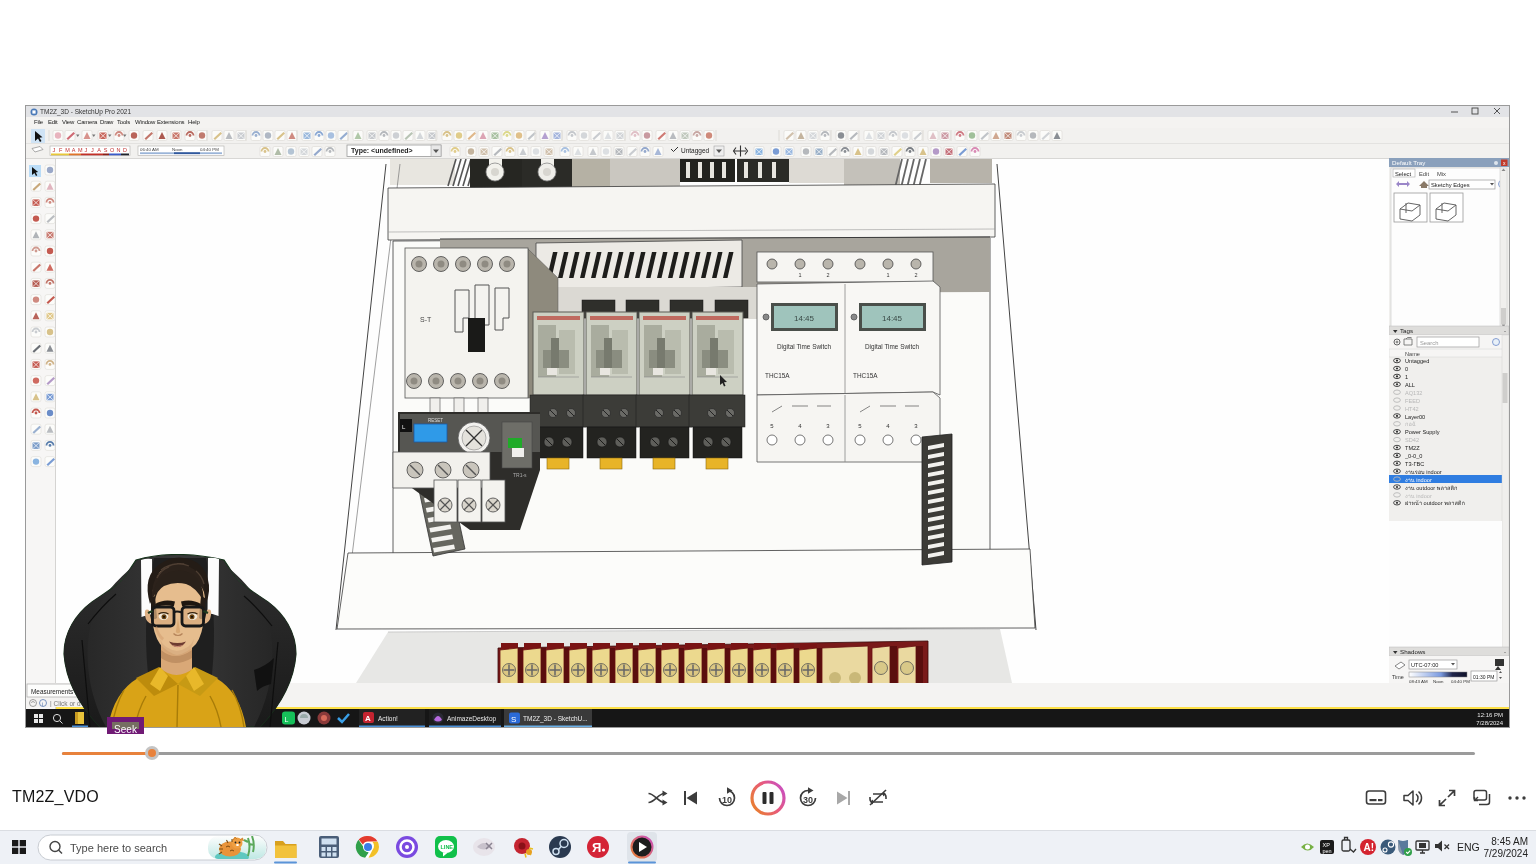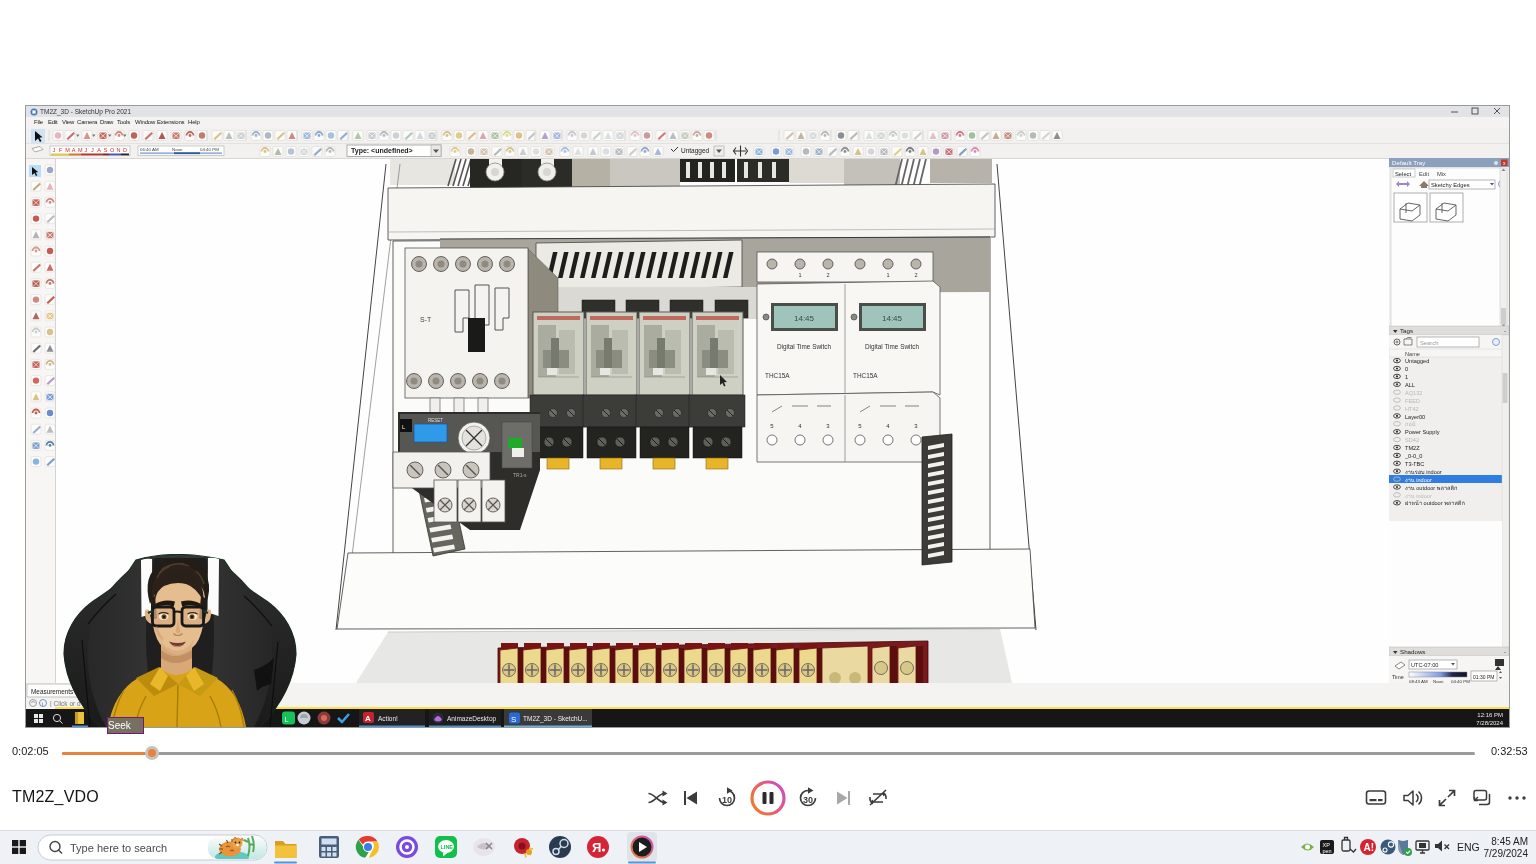--- a/index.html
+++ b/index.html
@@ -16,21 +16,21 @@
 #sucanvas{left:30px;top:53px;width:1363px;height:524px;background:#fefefe}
 #sutray{left:1363px;top:52px;width:120px;height:531px;background:#f0efee}
 #seekrow{left:0;top:737px;width:1536px;height:30px;background:#fff}
 #wintaskbg{left:0;top:830px;width:1536px;height:34px;background:#eef1f6}
 .tt{font-size:11px;color:#191919}
 #vtitle{left:12px;top:788px;font-size:16px;font-weight:normal;color:#141414;letter-spacing:0.2px}
 #track{left:62px;top:751.5px;width:1413px;height:3px;background:#9b9b9b;border-radius:2px}
 #trackfill{left:62px;top:751.5px;width:86px;height:3px;background:#e8823c;border-radius:2px}
 #knob{left:145px;top:746px;width:14px;height:14px;border-radius:50%;background:#c4c4c4;z-index:3}
 #knob:after{content:"";position:absolute;left:3px;top:3px;width:8px;height:8px;border-radius:50%;background:#e8823c}
-#seektip{left:107px;top:717px;width:37px;height:17px;background:#766f62;border:1px solid #701a75;color:#fff;font-size:10px;line-height:16px;z-index:9}
+#seektip{left:107px;top:717px;width:37px;height:17px;background:#766f62;border:5px solid #701a75;color:#fff;font-size:10px;text-align:center;line-height:16px;z-index:9}
 </style></head>
 <body>
 <div id="stage">
 
 <div class="abs" id="video">
   <div class="abs" id="sutitle">
         <span class="abs" style="left:14px;top:2px">TM2Z_3D - SketchUp Pro 2021</span>
     <svg class="abs" style="left:4px;top:2px" width="8" height="8" viewBox="0 0 8 8">
           <circle cx="4" cy="4" r="3.5" fill="#4a7ab8"></circle>
           <rect x="2.4" y="2.4" width="3.2" height="3.2" fill="#fff"></rect>
@@ -1070,24 +1070,20 @@
         <path d="M100.5 60 q5 -2.8 10 0 M129.5 60 q5 -2.8 10 0" stroke="#33230f" stroke-width="1.2" fill="none"></path>
         <path d="M120 64 l-2.2 14 q2.2 2.4 4.4 0 z" fill="#d8a873"></path>
         <path d="M115.5 79.5 q1.8 2 4.5 2 q2.7 0 4.5 -2" stroke="#b5845a" stroke-width="1.2" fill="none"></path>
         <path d="M99 72 q2 8 7 12 l-1.8 2.6 q-5.5 -4.6 -7.4 -13z" fill="#d3a071" opacity="0.6"></path>
         <path d="M111 87.5 q8.5 3.2 17 0 q-3.6 5.6 -8.5 5.6 q-4.9 0 -8.5 -5.6z" fill="#6e3c31"></path>
         <path d="M113 90.6 q6.5 2.8 13 0 q-2.8 2.6 -6.5 2.6 q-3.7 0 -6.5 -2.6z" fill="#c98a74"></path>
         <path d="M102 85 q4 10 17 12 q13 -2 17 -12 q-2 12 -9.5 15 l-7.5 2 l-7.5 -2 q-7.5 -3 -9.5 -15z" fill="#cfa478" opacity="0.5"></path>
       </svg>
 </div>
 
-<div class="abs" id="seekrow">
-  <div class="abs tt" style="left:12px;top:8px">0:02:05</div>
-  <div class="abs tt" style="left:1491px;top:8px">0:32:53</div>
-</div>
 <div class="abs" id="track"></div>
 <div class="abs" id="trackfill"></div>
 <div class="abs" id="knob"></div>
 <div class="abs" id="seektip">Seek</div>
 <div class="abs" id="vtitle">TM2Z_VDO</div>
 <svg class="abs" style="left:0;top:767px" width="1536" height="63" viewBox="0 767 1536 63">
       <g transform="translate(645,786)">
         <path d="M3.5 7.5 C9 7.5 14 16.5 19 16.5 M3.5 16.5 C9 16.5 14 7.5 19 7.5" fill="none" stroke="#3c3c3c" stroke-width="1.7"></path>
         <path d="M17.5 4.5 l5 3 l-5 3 z M17.5 13.5 l5 3 l-5 3 z" fill="#3c3c3c"></path>
       </g>

